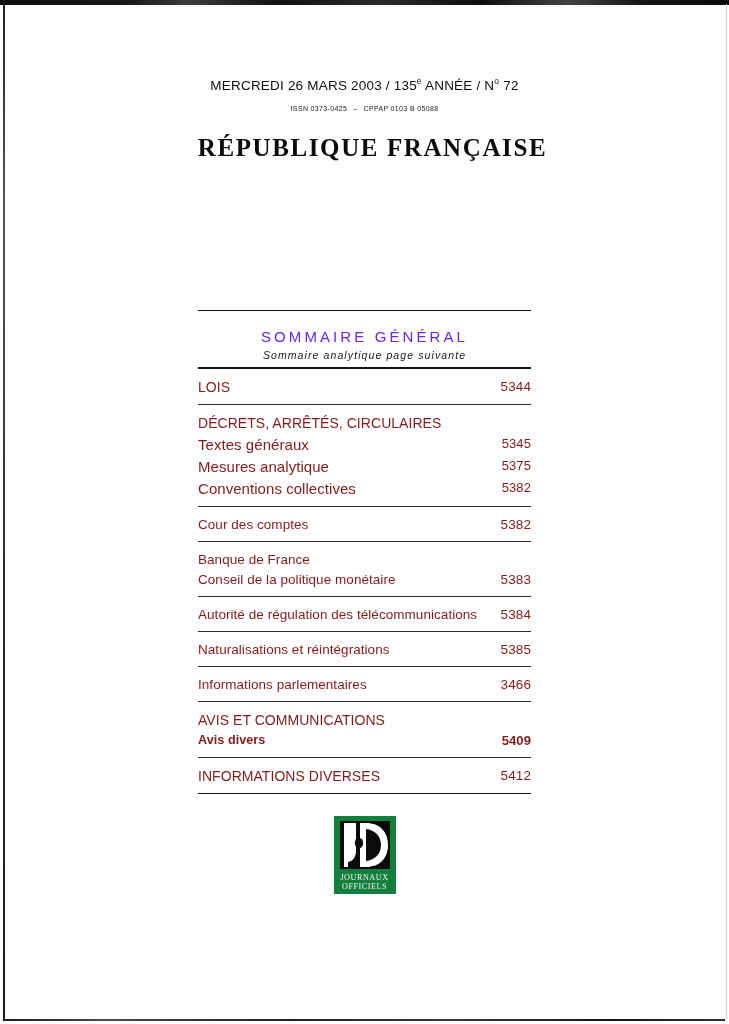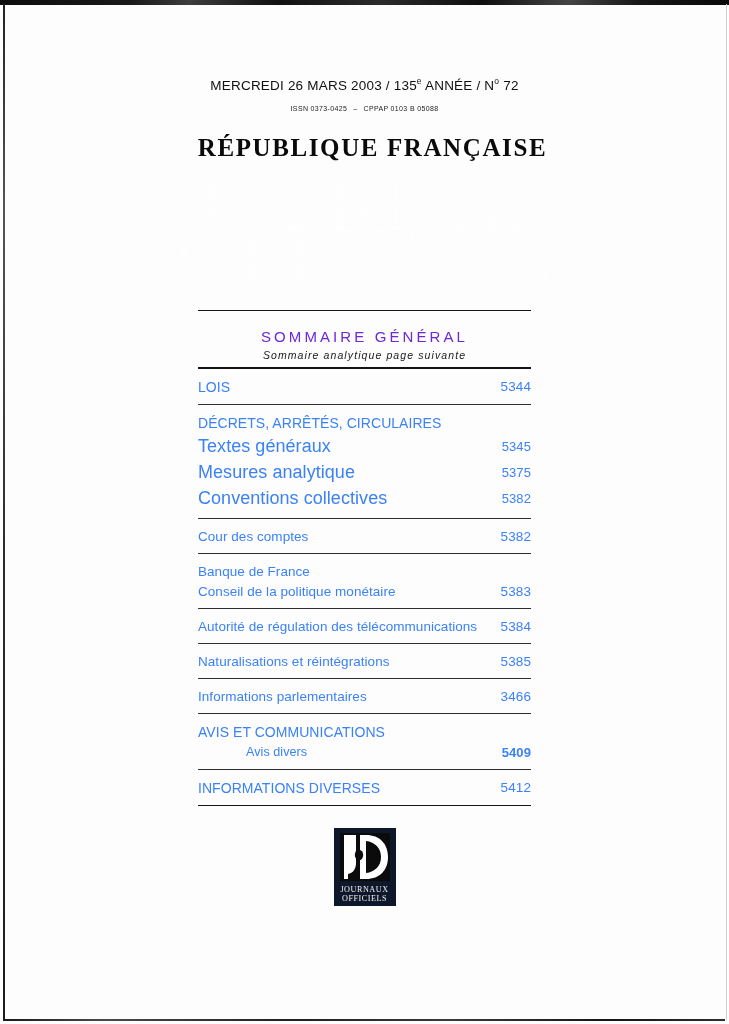--- a/index.html
+++ b/index.html
@@ -143,50 +143,50 @@
     font-family: "Liberation Sans", sans-serif;
   }
 
   
   .toc { width: 333px; margin: 0 auto; }
 
   .toc-group { padding: 7px 0 7px 0; }
 
   .toc-row {
     display: flex;
-    align-items: center;
+    align-items: flex-start;
     justify-content: space-between;
     font-family: "Liberation Sans", sans-serif;
-    color: #3b82f6;
+    color: #7f1d1d;
     padding: 2.5px 0;
   }
   .toc-label { font-size: 13.5px; letter-spacing: 0.05px; }
   .toc-page  { font-size: 13.5px; letter-spacing: 0.1px; text-align: right; min-width: 40px; }
 
   .toc-row.heading .toc-label { font-size: 14px; }
-  .toc-row.sub .toc-label { font-size: 18px; }
+  .toc-row.sub .toc-label { font-size: 15px; }
   .toc-row.sub .toc-page { font-size: 13px; }
-  .toc-row.bold .toc-label { font-weight: normal; font-size: 12.6px; margin-left: 48px; }
+  .toc-row.bold .toc-label { font-weight: bold; font-size: 12.6px; }
   .toc-row.bold .toc-page { font-weight: bold; font-size: 13px; }
 
   .toc-sep { width: 333px; height: 1px; background: #2e2e2e; }
   .toc-sep.strong { height: 1.4px; background: #151515; }
 
   
   .logo-wrap {
     width: 729px;
     margin-top: 22px;
     display: flex;
     justify-content: center;
   }
   .logo {
     position: relative;
     width: 62px;
     height: 78px;
-    background: #0f172a;
+    background: #15803d;
   }
   .logo-mark {
     position: absolute;
     top: 5px; left: 6px;
     width: 50px; height: 48px;
   }
   .logo-text {
     position: absolute;
     left: 0; right: 0; bottom: 3px;
     text-align: center;

